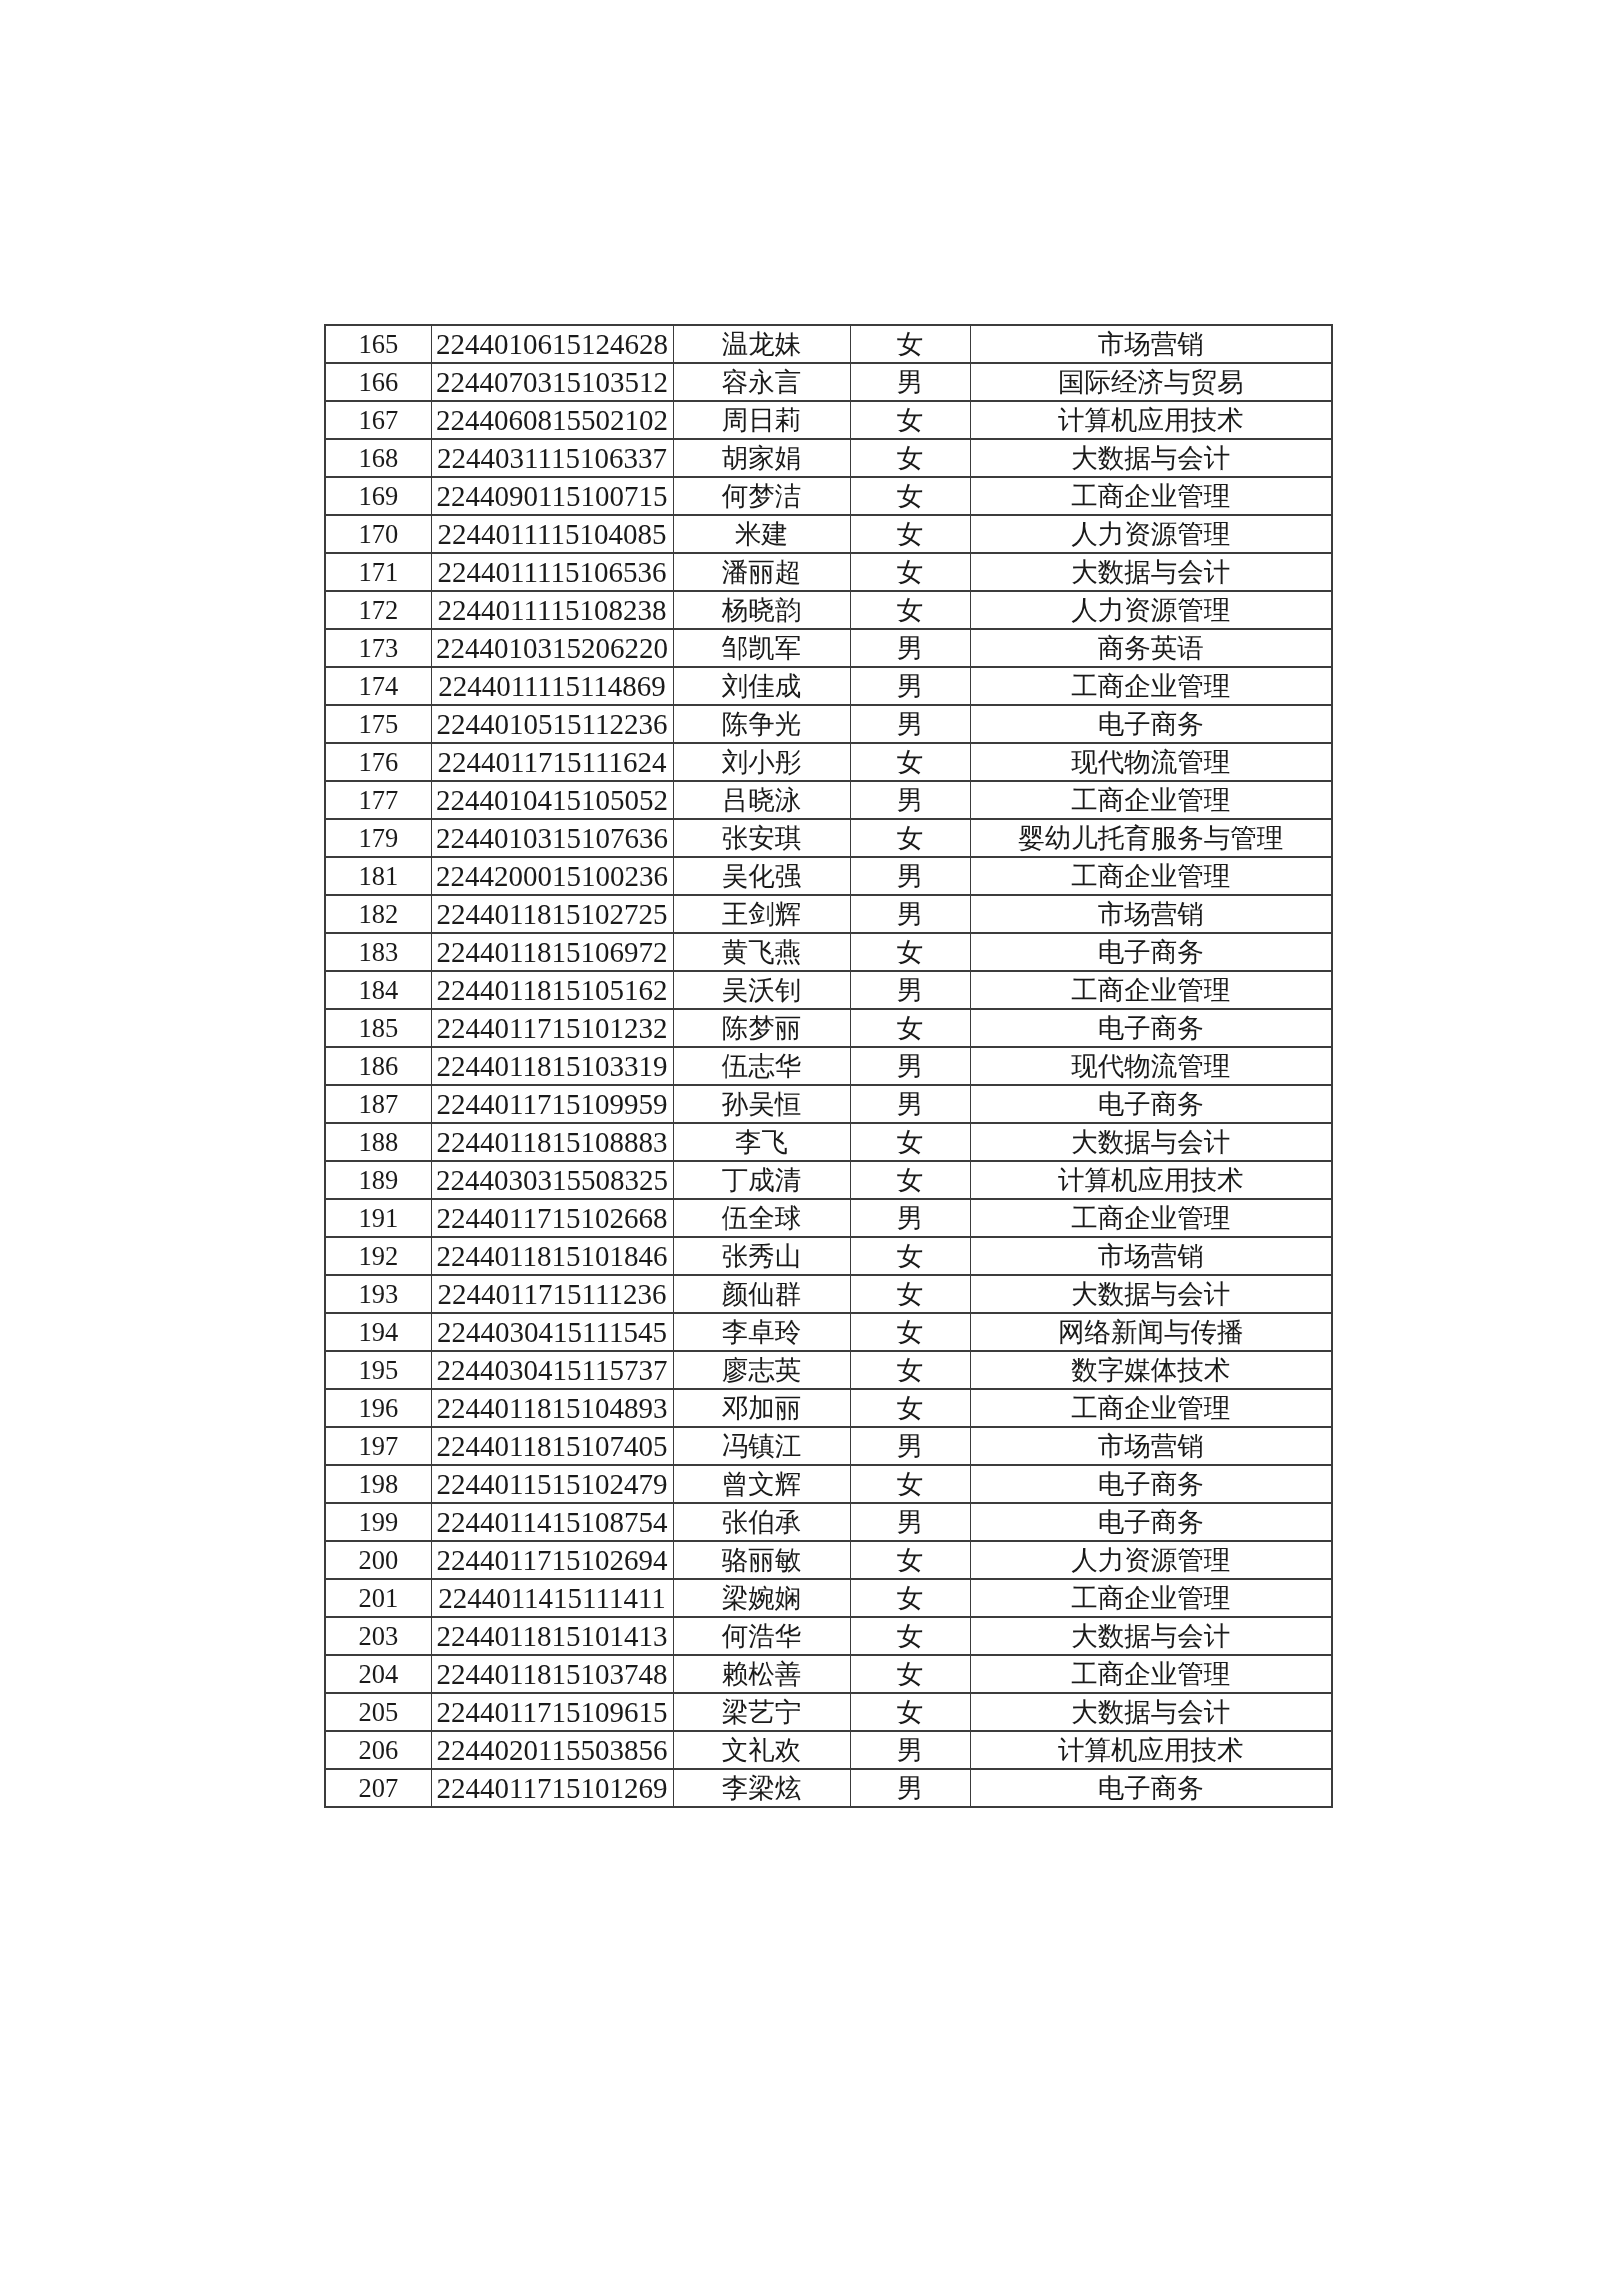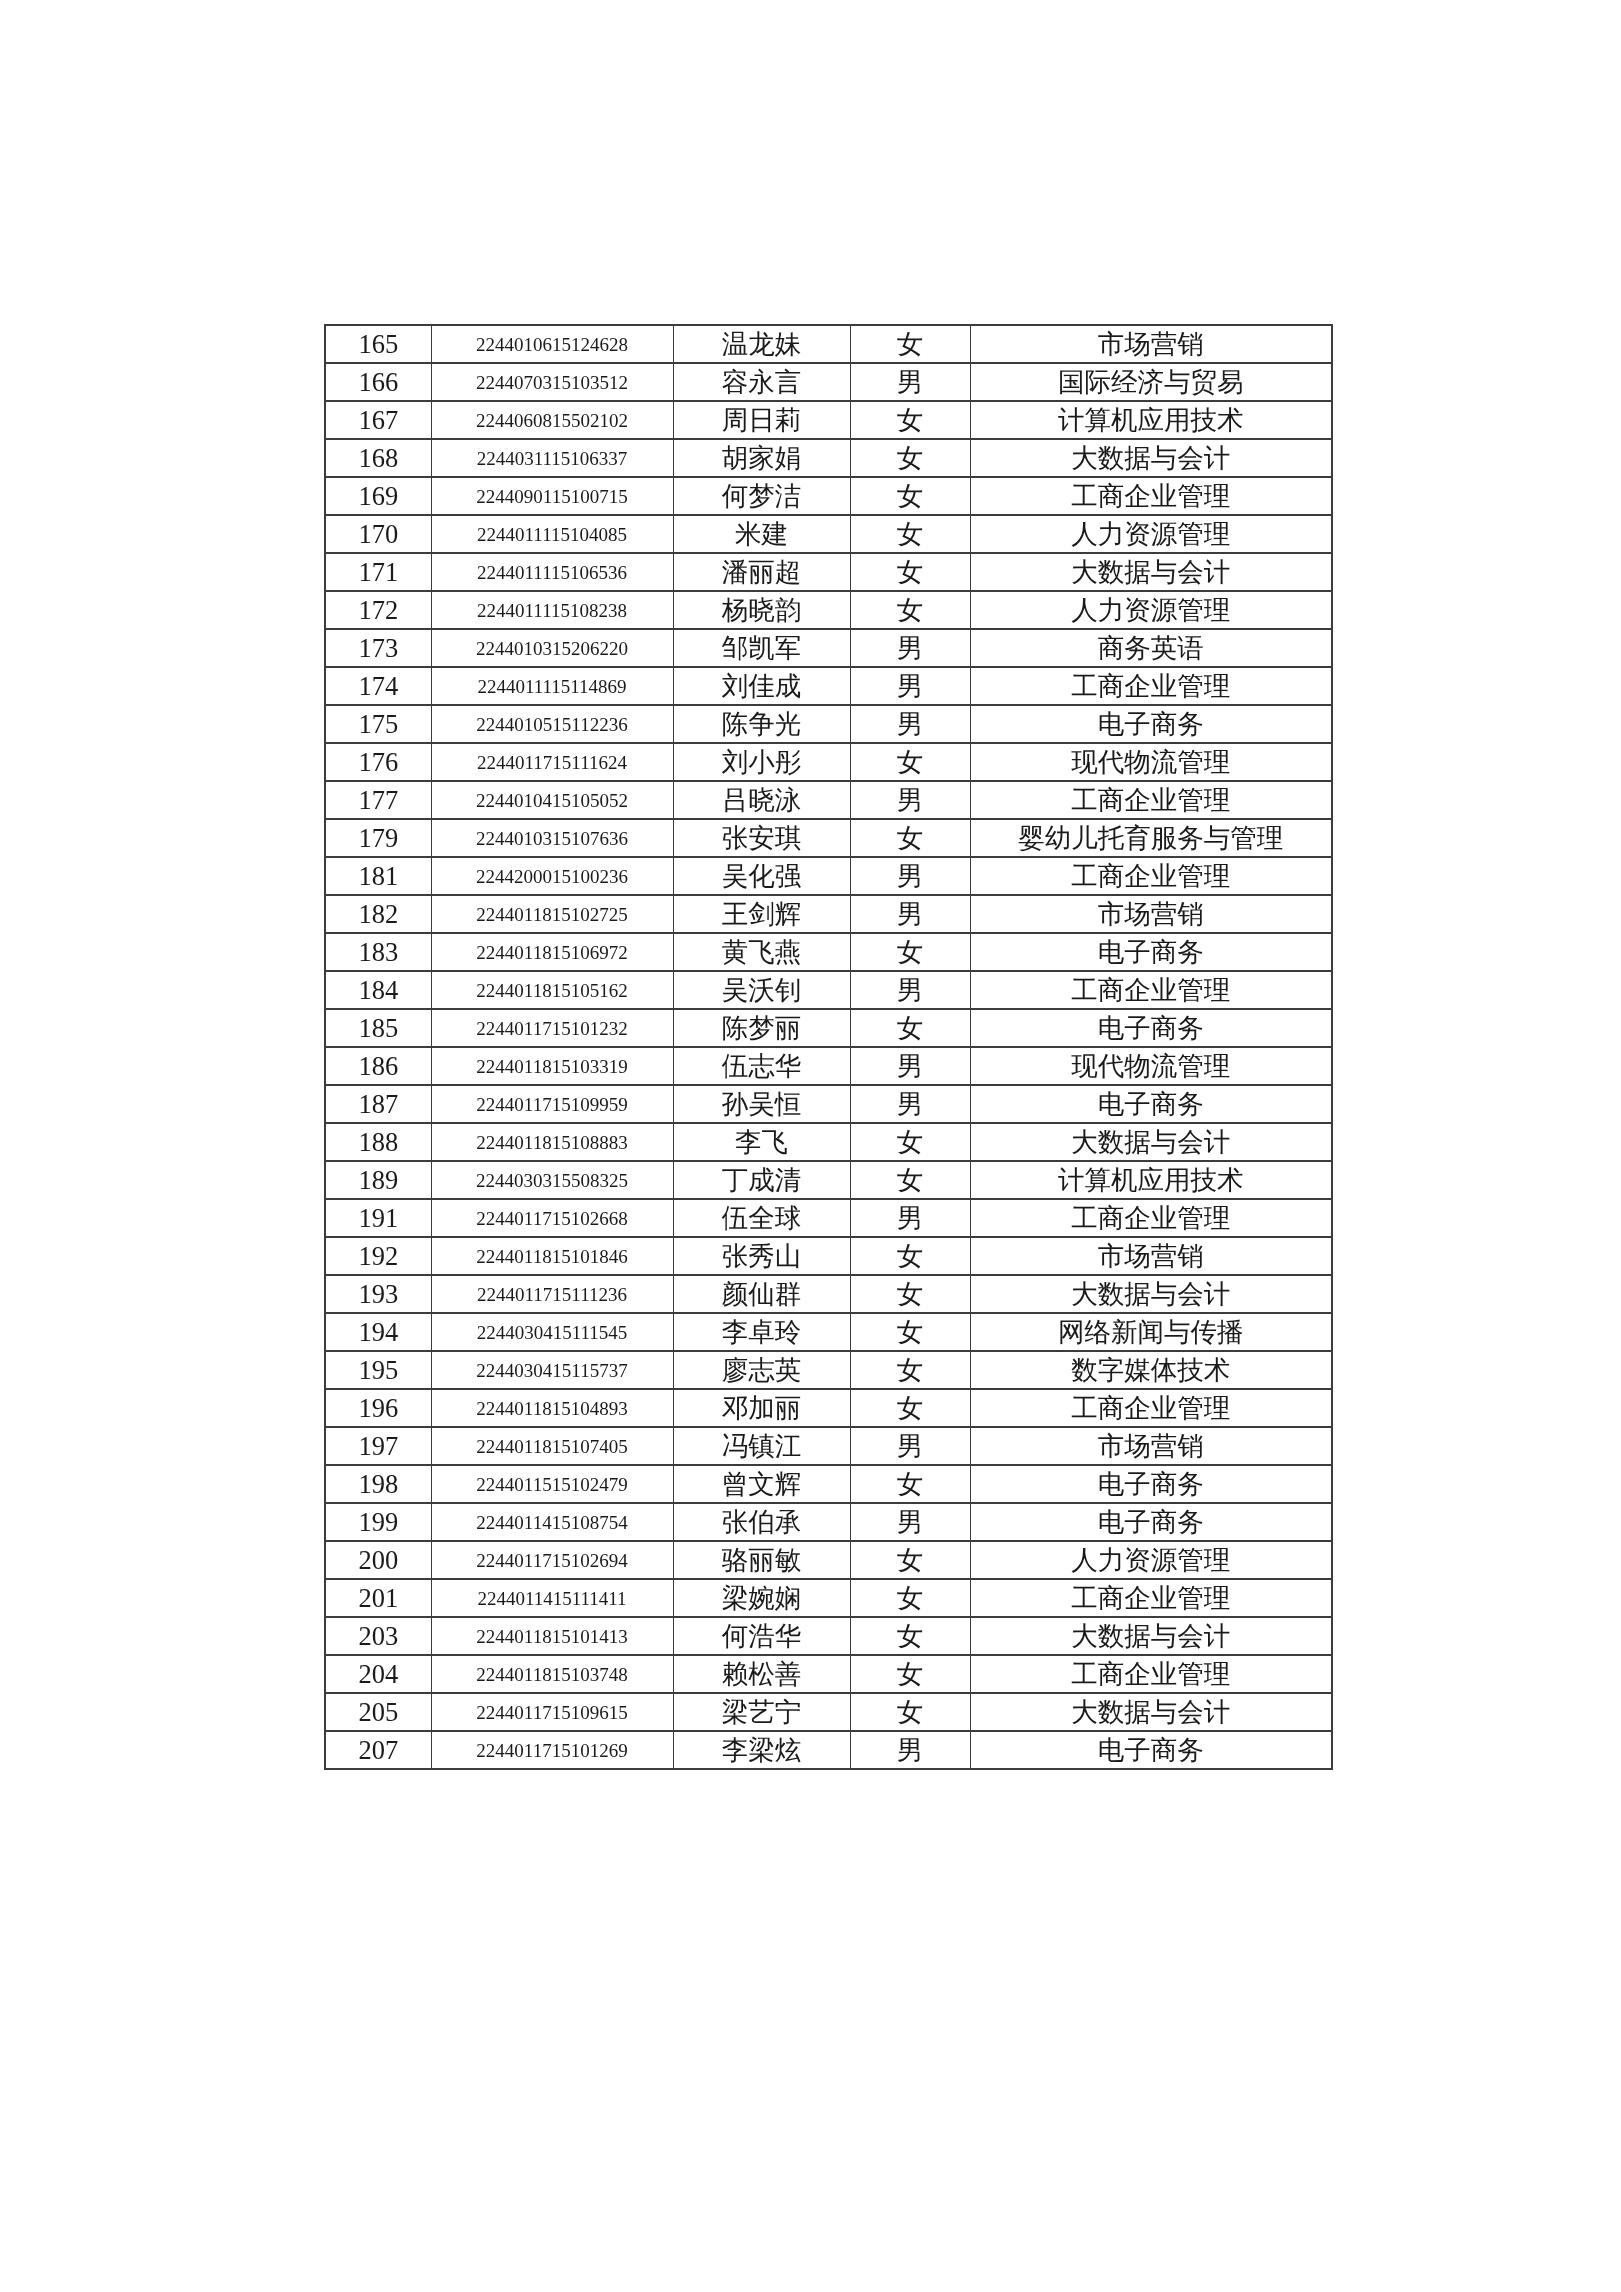--- a/index.html
+++ b/index.html
@@ -33,21 +33,21 @@
     height: 36px;
     padding: 0;
     text-align: center;
     vertical-align: middle;
     font-size: 26.5px;
     line-height: 1;
     white-space: nowrap;
     overflow: hidden;
   }
   table.roster td.id-cell {
-    font-size: 19px;
+    font-size: 29px;
   }
 </style>
 </head>
 <body>
 
 <div class="page">
   <table class="roster">
     <colgroup>
       <col style="width:106px">
       <col style="width:242px">
@@ -349,20 +349,27 @@
   </tr>
 
   <tr>
     <td class="no-cell">205</td>
     <td class="id-cell">2244011715109615</td>
     <td class="name-cell">梁艺宁</td>
     <td class="gender-cell">女</td>
     <td class="major-cell">大数据与会计</td>
   </tr>
 
+  <tr>
+    <td class="no-cell">206</td>
+    <td class="id-cell">2244020115503856</td>
+    <td class="name-cell">文礼欢</td>
+    <td class="gender-cell">男</td>
+    <td class="major-cell">计算机应用技术</td>
+  </tr>
 
   <tr>
     <td class="no-cell">207</td>
     <td class="id-cell">2244011715101269</td>
     <td class="name-cell">李梁炫</td>
     <td class="gender-cell">男</td>
     <td class="major-cell">电子商务</td>
   </tr>
 </tbody>
   </table>

